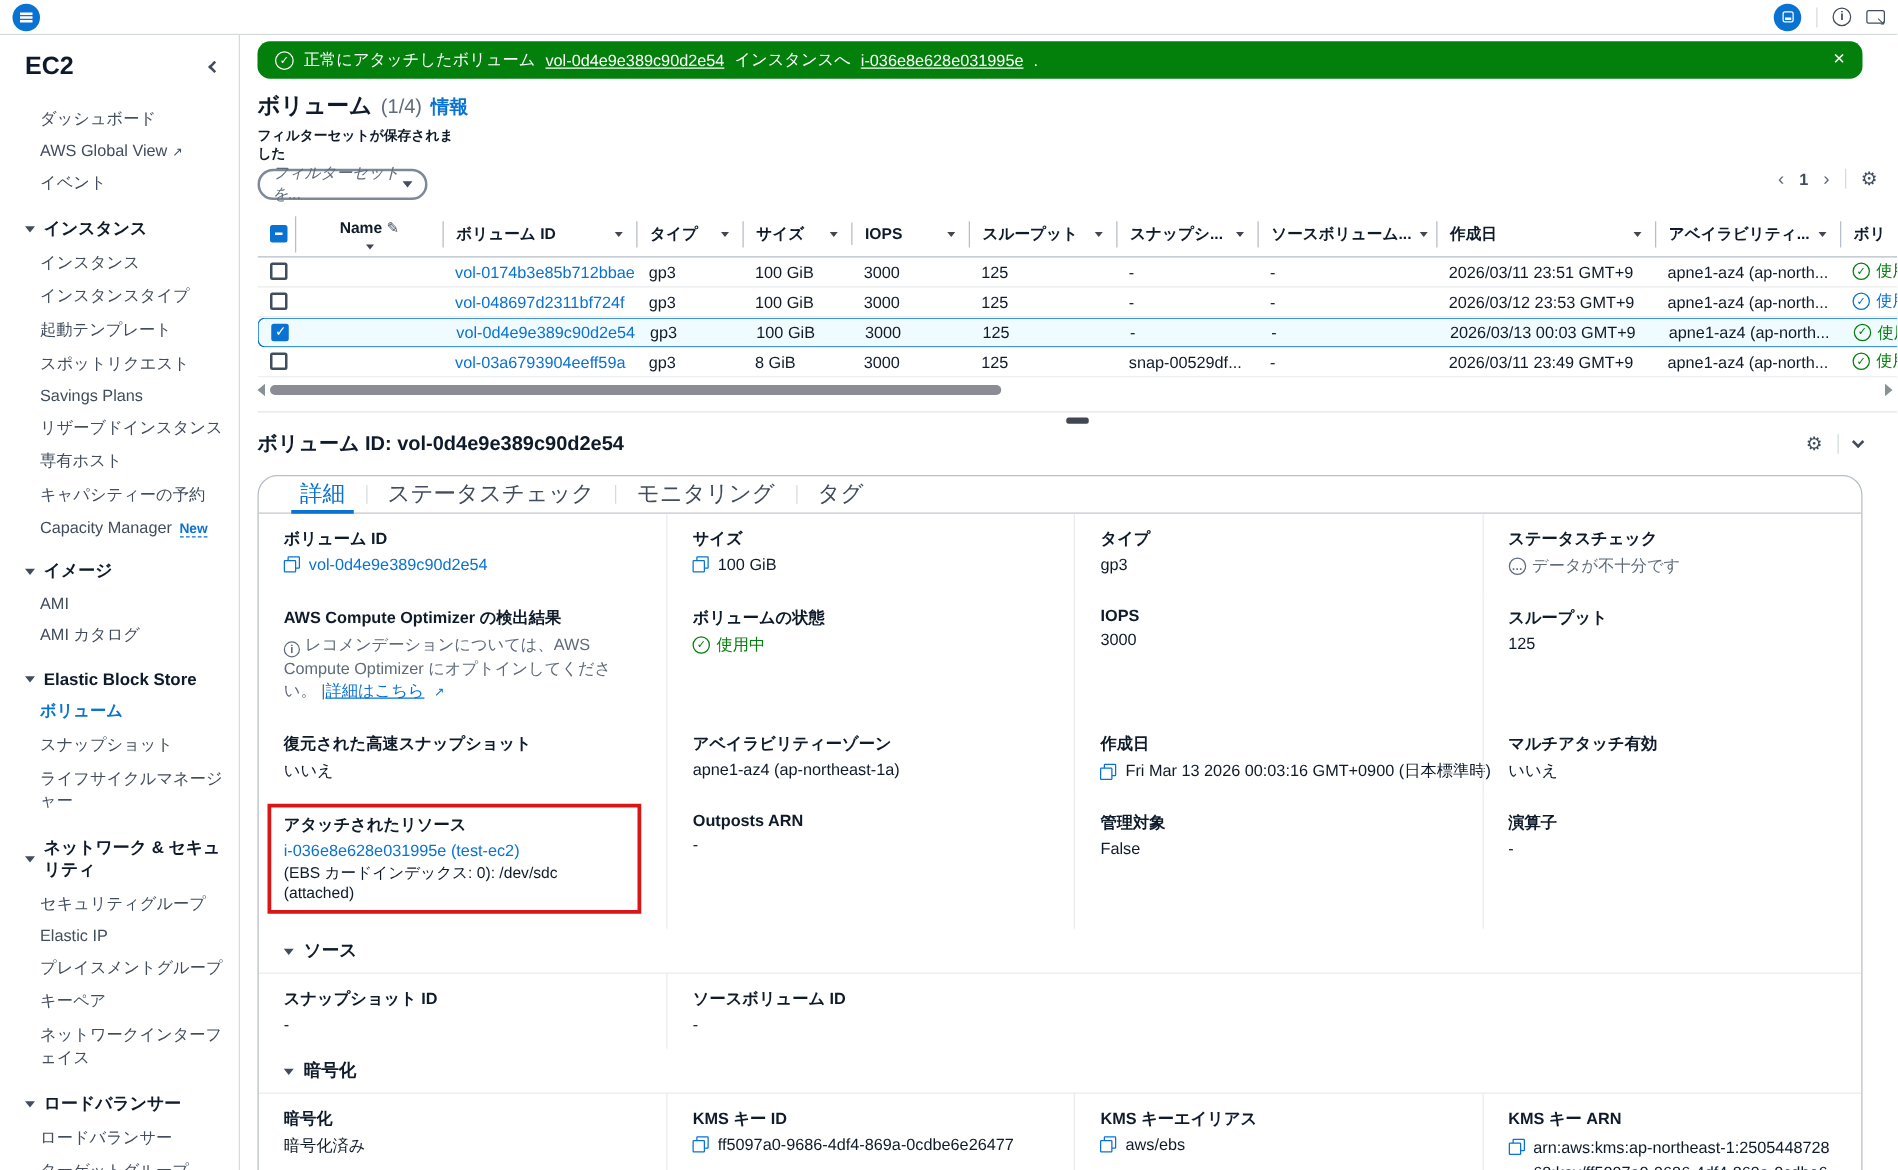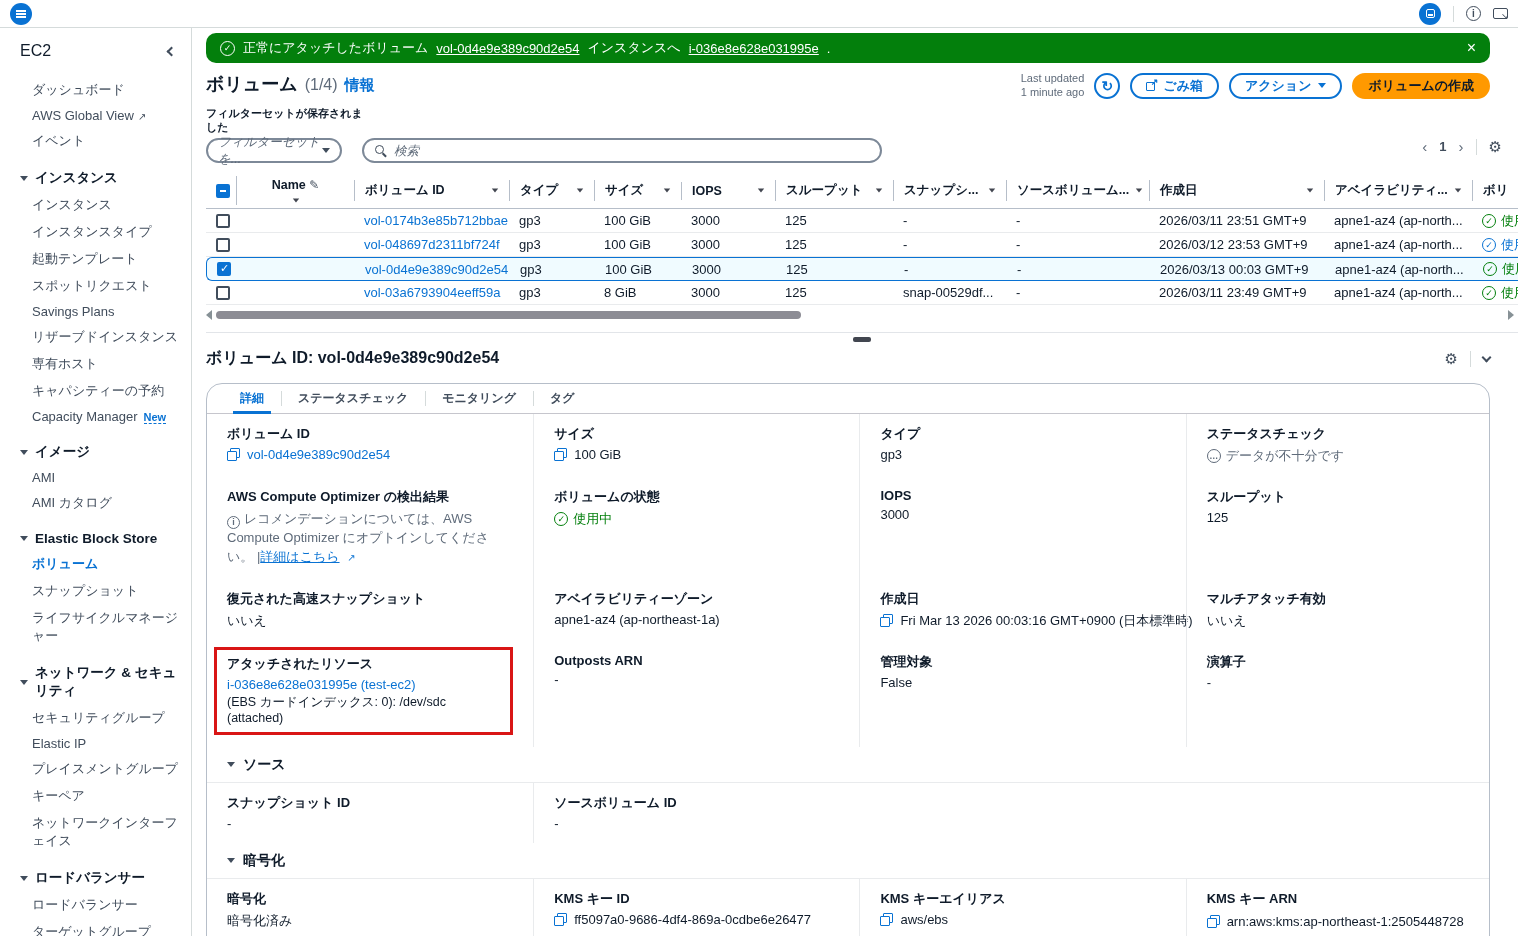--- a/index.html
+++ b/index.html
@@ -22,21 +22,21 @@
   .info-circle { width:15px; height:15px; border-radius:50%; border:1.5px solid #414d5c; color:#414d5c;
     font-size:10px; font-weight:700; display:inline-flex; align-items:center; justify-content:center; }
   .screen-ico { width:15px; height:11px; border:1.6px solid #414d5c; border-radius:2px; position:relative; }
   .screen-ico::after { content:"↖"; position:absolute; right:-2px; bottom:-4px; font-size:9px; color:#414d5c;
     transform:rotate(180deg); }
 
   
   .body { flex:1; display:flex; min-height:0; }
   .sidebar { width:192px; flex:none; border-right:1px solid #d5dbdb; padding:14px 10px 10px 20px; overflow:hidden; }
   .side-title-row { display:flex; align-items:center; justify-content:space-between; margin-bottom:16px; padding-right:6px;}
-  .side-title { font-size:16px; font-weight:400; }
+  .side-title { font-size:20px; font-weight:700; }
   .chev { width:7px; height:7px; border-right:2px solid #414d5c; border-bottom:2px solid #414d5c; display:inline-block; }
   .chev.left { transform:rotate(135deg); }
   .chev.down { transform:rotate(45deg); margin-top:-3px; }
   .sitem { display:block; padding:4.5px 0 4.5px 12px; color:#414d5c; font-size:13px; text-decoration:none; cursor:pointer; }
   .sitem.active { color:#0972d3; font-weight:700; }
   .sgroup { display:flex; align-items:center; gap:7px; font-weight:700; font-size:13.5px; margin:15px 0 4px 0; cursor:pointer;}
   .tri-down { width:0; height:0; border-left:4px solid transparent; border-right:4px solid transparent;
     border-top:5px solid #414d5c; display:inline-block; }
   .ext { font-size:10px; color:#414d5c; margin-left:4px; }
   .new-badge { color:#0972d3; font-weight:700; font-size:11px; border-bottom:1px dashed #0972d3; margin-left:6px; }
@@ -123,21 +123,21 @@
   .split-handle { width:18px; height:5px; background:#424650; border-radius:2px; margin:4px auto 0 auto; cursor:row-resize; }
 
   .detail-header { display:flex; align-items:center; margin:6px 28px 0 0; }
   .detail-title { font-size:16px; font-weight:700; }
   .detail-hdr-icons { margin-left:auto; display:flex; align-items:center; gap:12px; }
   .dh-sep { width:1px; height:16px; background:#d5dbdb; }
 
   
   .card { margin:14px 28px 10px 0; border:1px solid #b6bec9; border-radius:16px; background:#fff; overflow:hidden; }
   .tabs { display:flex; align-items:stretch; border-bottom:1px solid #c6c6cd; padding-left:16px; height:30px; }
-  .tab { display:flex; align-items:center; padding:0 17px; font-size:12px; font-weight:700; color:#414d5c;
+  .tab { display:flex; align-items:center; padding:0 17px; font-size:18px; font-weight:400; color:#414d5c;
     position:relative; cursor:pointer; }
   .tab.active { color:#0972d3; }
   .tab.active::after { content:""; position:absolute; left:10px; right:10px; bottom:-1px; height:3px; background:#0972d3; }
   .tab + .tab::before { content:""; position:absolute; left:0; top:7px; bottom:7px; width:1px; background:#d5dbdb; }
 
   .fgrid { display:grid; grid-template-columns:1fr 1fr 1fr 0.93fr; }
   .fcell { padding:11px 20px 12px 20px; min-width:0; }
   .fcell.div { border-left:1px solid #e9ebed; }
   .flabel { font-weight:700; font-size:13px; }
   .fvalue { margin-top:4px; font-size:13px; display:flex; align-items:center; gap:7px; }
@@ -243,48 +243,28 @@
           <span>.</span>
         <span class="flash-close">×</span>
       </div>
 
       <div class="page-header">
         <div class="title-wrap">
           <span class="page-title">ボリューム</span>
           <span class="page-count">(1/4)</span>
           <a class="info-link">情報</a>
         </div>
-        <div class="header-actions">
-          <div class="last-updated">
-            <div>Last updated</div>
-            <div>1 minute ago</div>
-          </div>
-          <button class="pill icon-only">↻</button>
-          <button class="pill">
-              <span class="extlink-ico"></span>
-              <span>ごみ箱</span>
-            </button>
-          <button class="pill">
-              <span>アクション</span>
-              <span class="tri-down"></span>
-            </button>
-          <button class="pill primary">ボリュームの作成</button>
-        </div>
       </div>
 
       <div class="saved-note">フィルターセットが保存されました</div>
 
       <div class="controls-row">
         <div class="select-box">
           <span>フィルターセットを...</span>
           <span class="tri-down"></span>
-        </div>
-        <div class="search-box">
-          <span class="mag"></span>
-          <input placeholder="検索" style="">
         </div>
         <div class="pager">
           <span class="pg-arrow">‹</span>
           <span class="pg-num">1</span>
           <span class="pg-arrow">›</span>
           <span class="sep"></span>
           <span class="gear">⚙</span>
         </div>
       </div>
 

